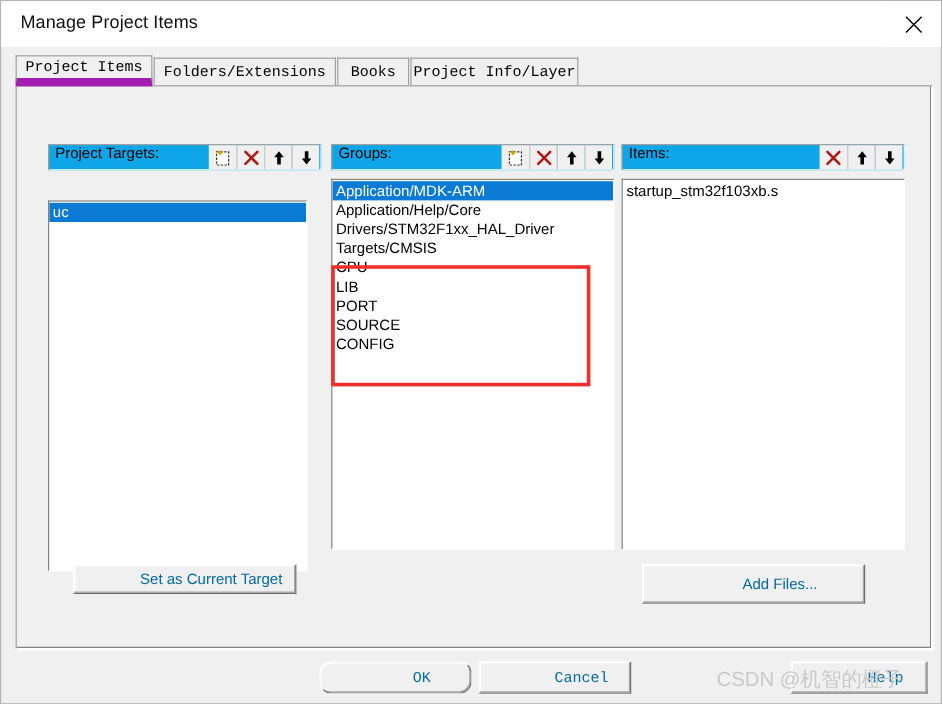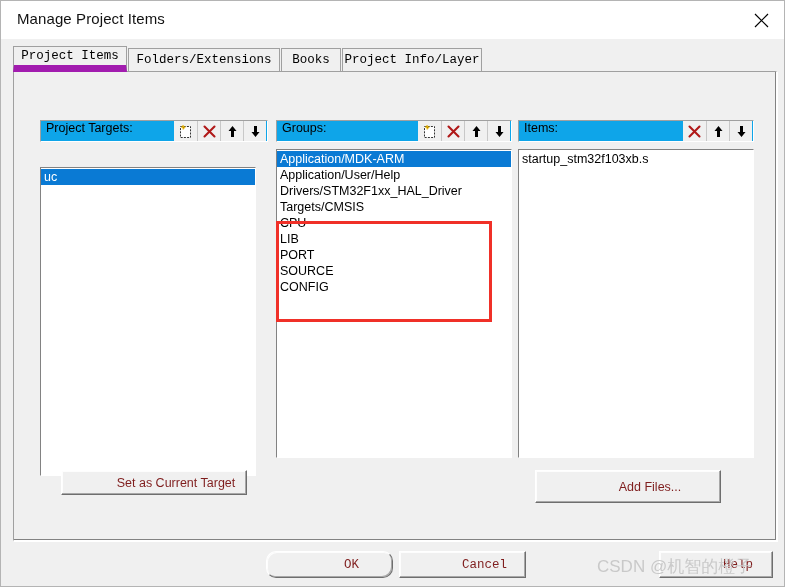--- a/index.html
+++ b/index.html
@@ -146,21 +146,21 @@
   .btn{
     position:absolute;
     box-sizing:border-box;
     background:#f0f0f0;
     border:1px solid #ffffff;
     border-right-color:#6e6e6e;
     border-bottom-color:#6e6e6e;
     box-shadow: inset -1px -1px 0 #a8a8a8, inset 1px 1px 0 #fdfdfd;
     display:flex;align-items:center;justify-content:center;
     font-size:12.5px;
-    color:#7f1d1d;
+    color:#0369a1;
     cursor:pointer;
     white-space:nowrap;
     font-family:"Liberation Sans", sans-serif;
     padding-left:44px;
   }
   .btn.mono{
     font-family:"Liberation Mono", monospace;
     font-size:12.5px;
   }
 
@@ -253,21 +253,21 @@
         </div>
         <div class="iconbtn">
           <svg width="15" height="15" viewBox="0 0 15 15">
             <path d="M7.5 13 L3.5 8 L6 8 L6 2 L9 2 L9 8 L11.5 8 Z" fill="#000"></path>
           </svg>
         </div>
       </div>
     </div>
     <div class="listbox" style="left:262px;top:77px;width:236px;height:309px;" id="groups-list">
         <div class="listitem selected">Application/MDK-ARM</div>
-        <div class="listitem">Application/User/Help</div>
+        <div class="listitem">Application/Help/Core</div>
         <div class="listitem">Drivers/STM32F1xx_HAL_Driver</div>
         <div class="listitem">Targets/CMSIS</div>
         <div class="listitem">CPU</div>
         <div class="listitem">LIB</div>
         <div class="listitem">PORT</div>
         <div class="listitem">SOURCE</div>
         <div class="listitem">CONFIG</div>
       </div>
     <div class="annot-rect" style="left:262px;top:149px;width:216px;height:101px;"></div>
 

